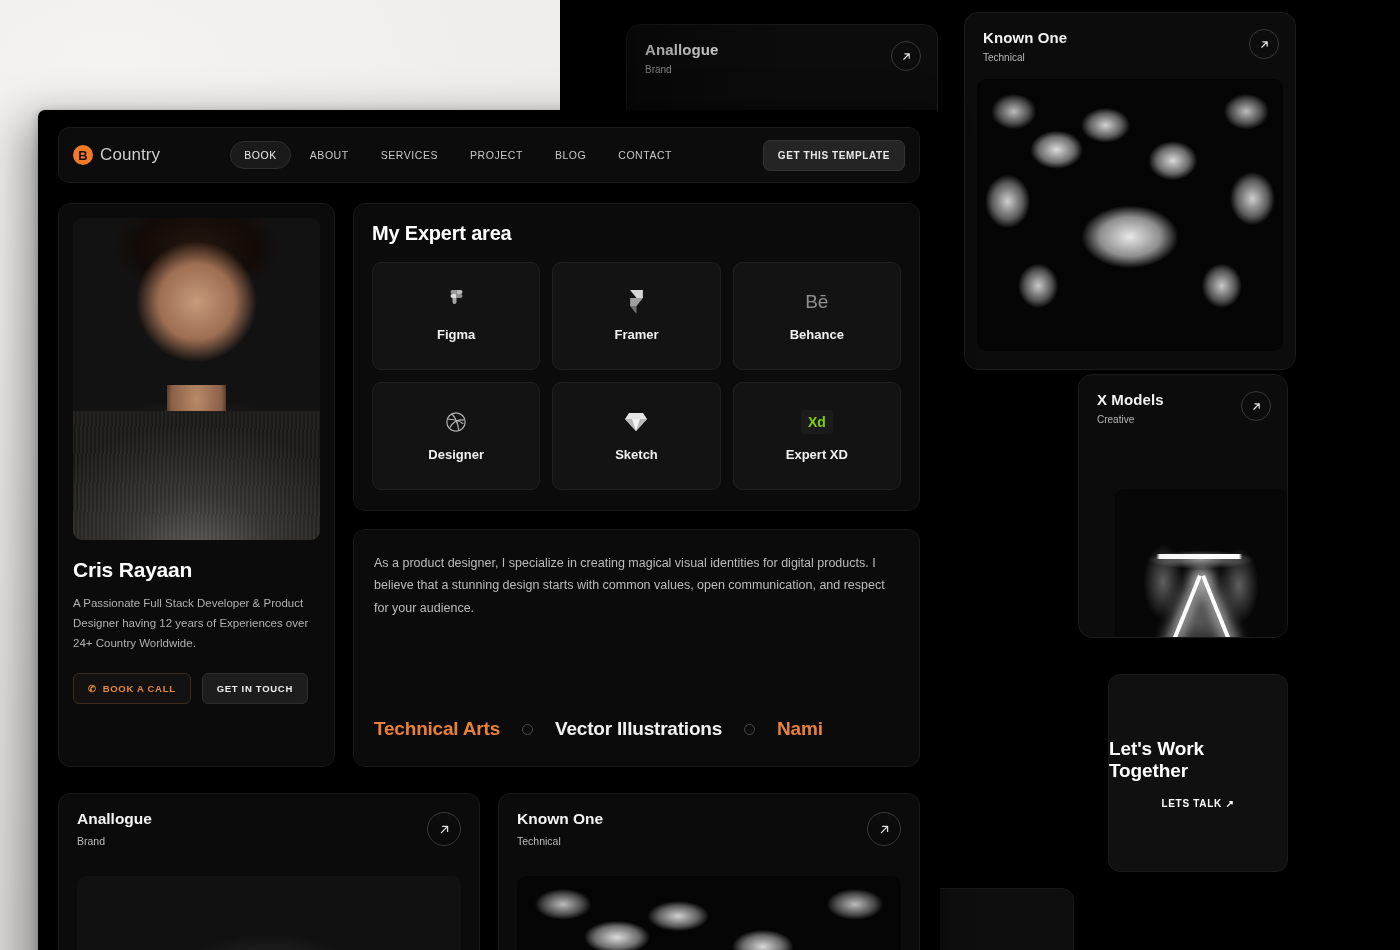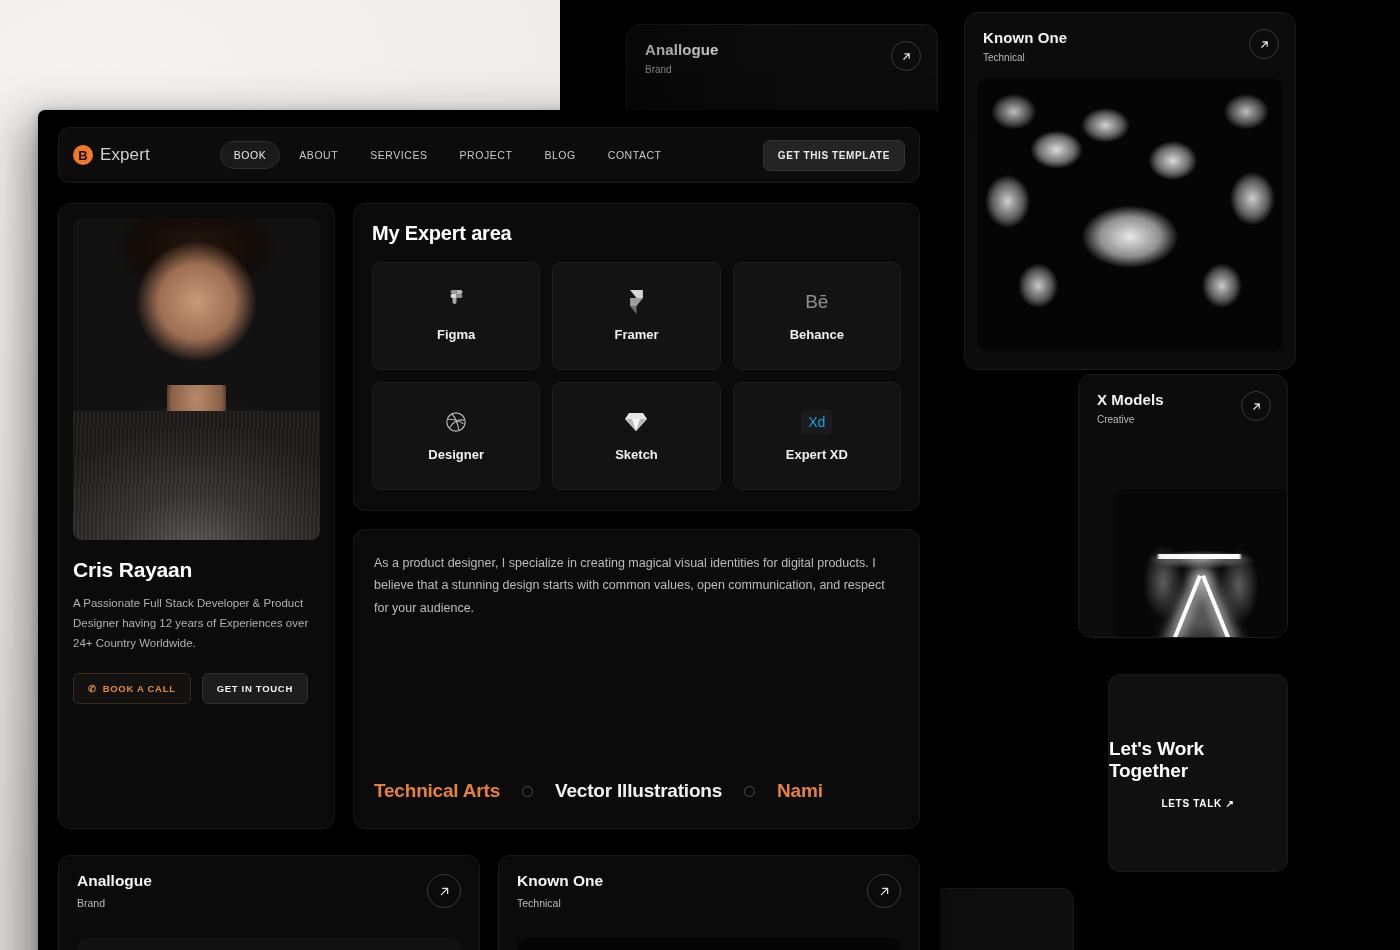--- a/index.html
+++ b/index.html
@@ -196,21 +196,21 @@
     background: #131313; border: 1px solid #1f1f1f; border-radius: 9px;
     height: 108px; display: flex; flex-direction: column;
     align-items: center; justify-content: center; gap: 13px;
   }
   .tool .ticon { height: 24px; display:flex; align-items:center; justify-content:center; }
   .tool .tname { font-size: 13px; font-weight: bold; color: #f0f0f0; }
 
   .about-card {
     background: #0b0b0b; border: 1px solid #181818;
     border-radius: 12px; padding: 22px 20px 0 20px;
-    height: 300px; position: relative; overflow: hidden;
+    height: 238px; position: relative; overflow: hidden;
   }
   .about-text { font-size: 12.5px; color: #bcbcbc; line-height: 1.78; }
   .marquee {
     position: absolute; left: 0; right: 0; bottom: 26px;
     display: flex; align-items: center; gap: 22px; padding-left: 20px;
     white-space: nowrap;
   }
   .mq-item { font-size: 19px; font-weight: bold; letter-spacing: -.2px; }
   .mq-item.orange { color: #e7813a; }
   .mq-item.white  { color: #f2f2f2; }
@@ -294,21 +294,21 @@
 
   <div style="position:absolute; left:38px; top:904px; width:222px; height:80px; background:#0e0e0e; border:1px solid #181818; border-radius:12px;"></div>
   <div style="position:absolute; left:284px; top:902px; width:230px; height:80px; background:#0e0e0e; border:1px solid #181818; border-radius:12px;"></div>
 </div>
 
 <div id="fg">
 
   <div class="nav">
     <div class="brand">
       <div class="logo-mark">B</div>
-      <div class="brand-name">Expert</div>
+      <div class="brand-name">Country</div>
     </div>
 
     <div class="nav-links">
       <div class="nav-link active">BOOK</div>
       <div class="nav-link">ABOUT</div>
       <div class="nav-link">SERVICES</div>
       <div class="nav-link">PROJECT</div>
       <div class="nav-link">BLOG</div>
       <div class="nav-link">CONTACT</div>
     </div>
@@ -384,21 +384,21 @@
               <svg width="24" height="22" viewBox="0 0 24 22">
                 <path d="M5 2h14l4 6-11 12L1 8z" fill="#e6e6e6"></path>
                 <path d="M12 20L1 8h22z" fill="#b9b9b9"></path>
                 <path d="M12 20L8 8h8z" fill="#f2f2f2"></path>
               </svg>
             </div>
             <div class="tname">Sketch</div>
           </div>
 
           <div class="tool">
-            <div class="ticon" style="font-size:14px;color:#0ea5e9;background:#1b1b1b;border-radius:4px;padding:3px 7px;">Xd</div>
+            <div class="ticon" style="font-size:14px;color:#84cc16;background:#1b1b1b;border-radius:4px;padding:3px 7px;font-weight:bold;">Xd</div>
             <div class="tname">Expert XD</div>
           </div>
 
         </div>
       </div>
 
       <div class="about-card">
         <div class="about-text">As a product designer, I specialize in creating magical visual identities for digital products. I believe that a stunning design starts with common values, open communication, and respect for your audience.</div>
         <div class="marquee">
           <span class="mq-item orange">Technical Arts</span>

